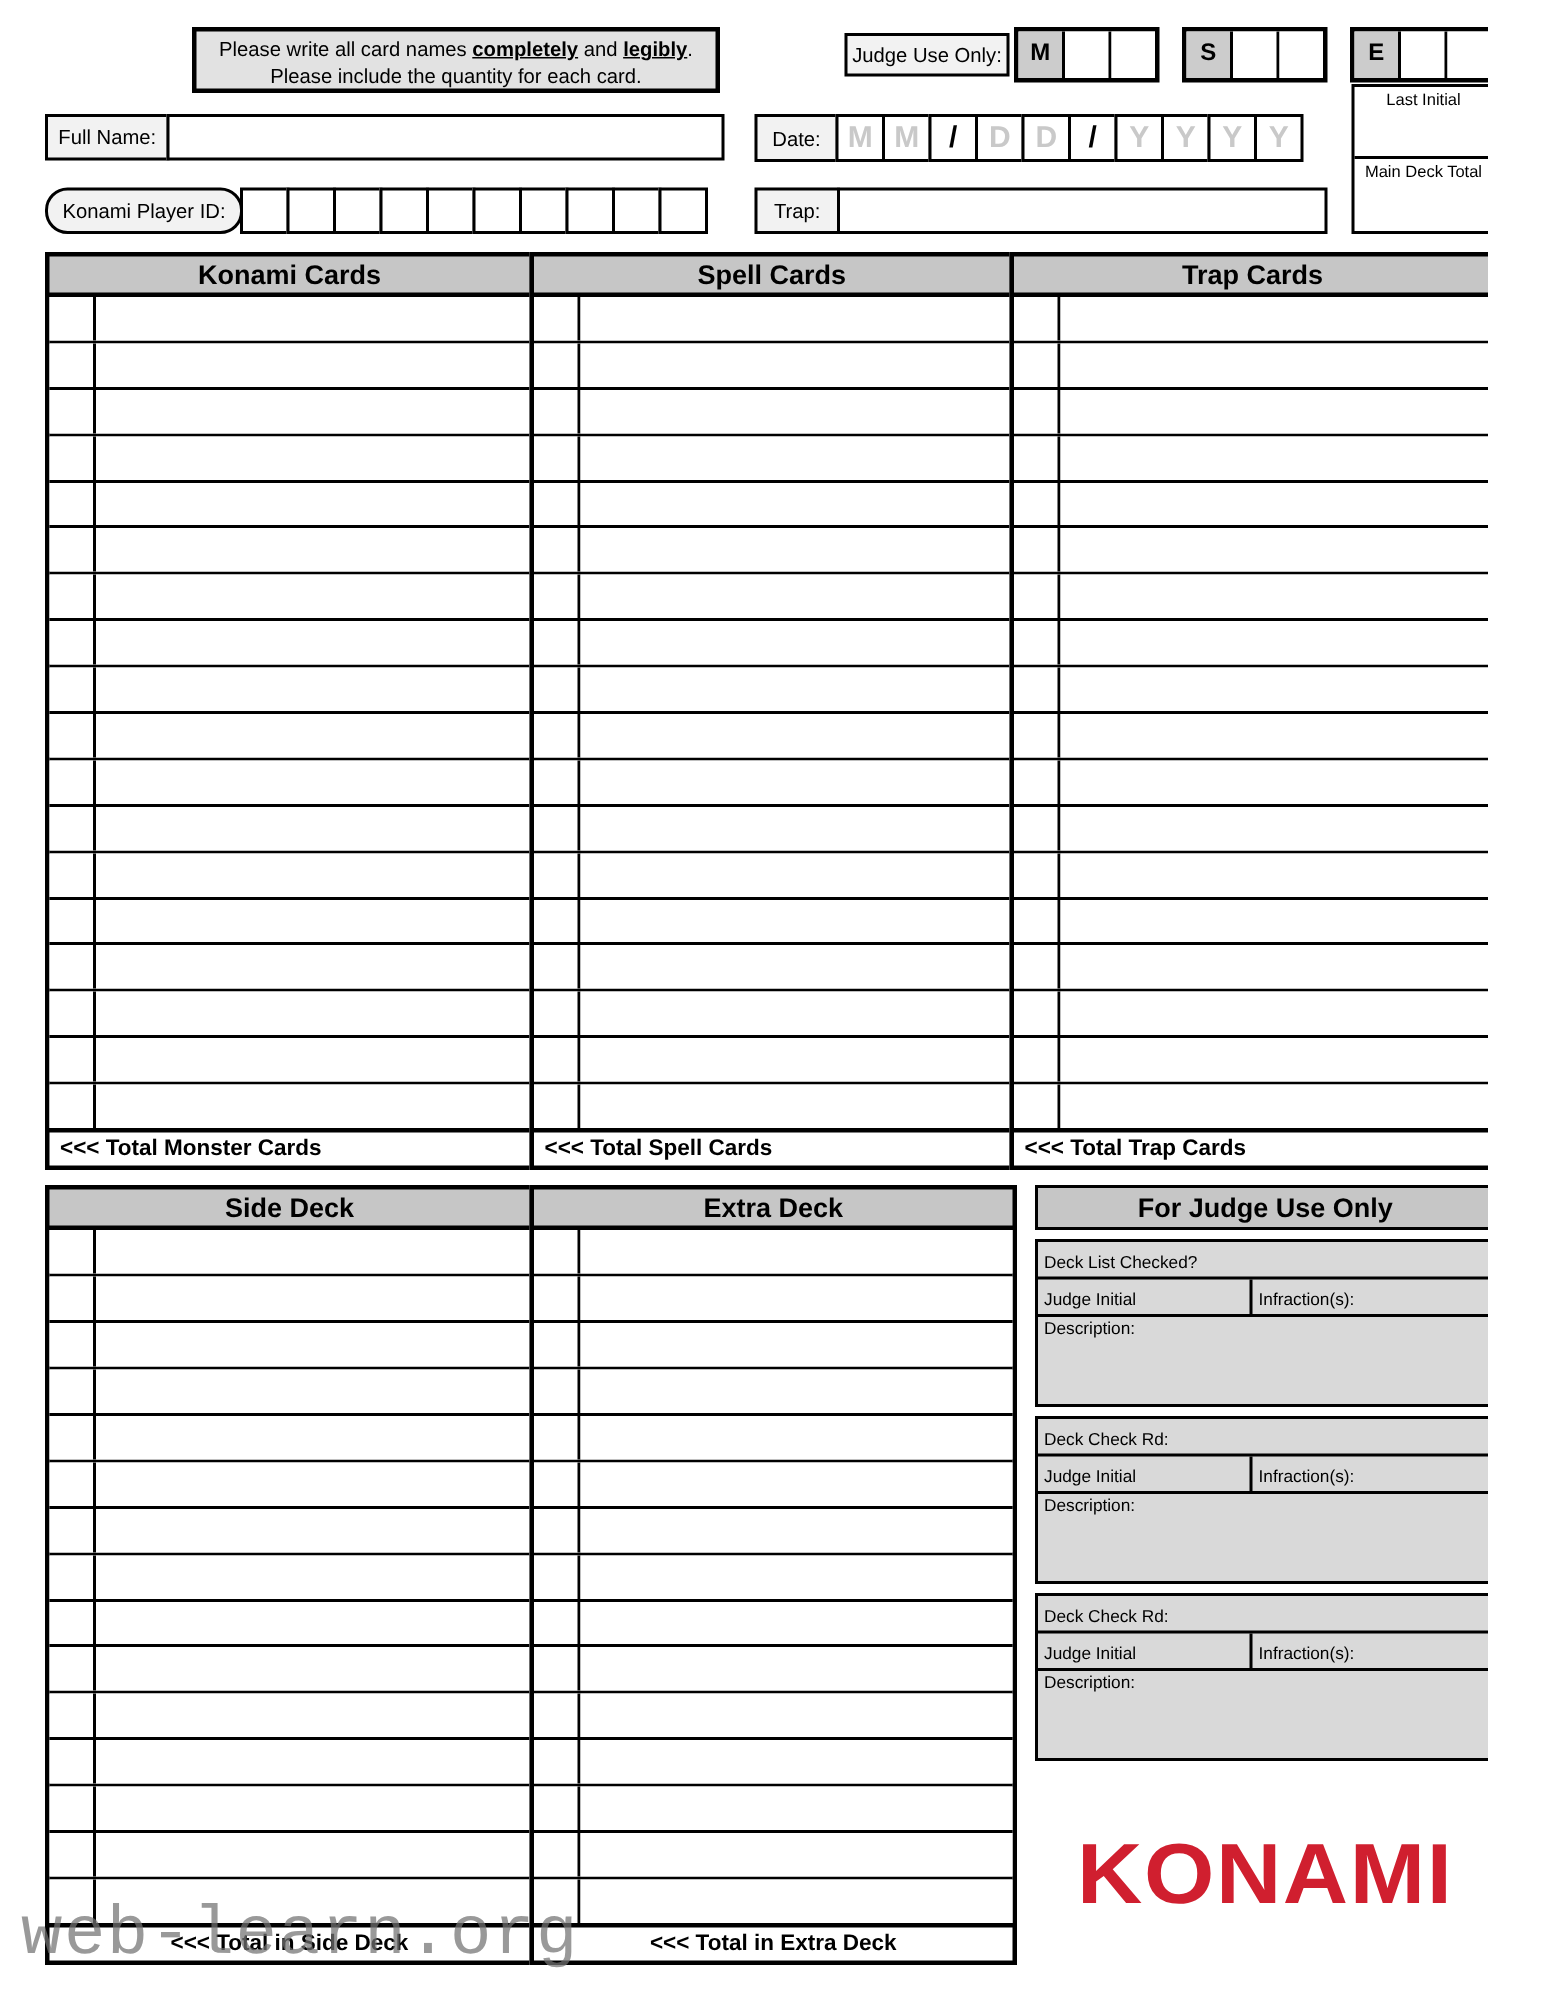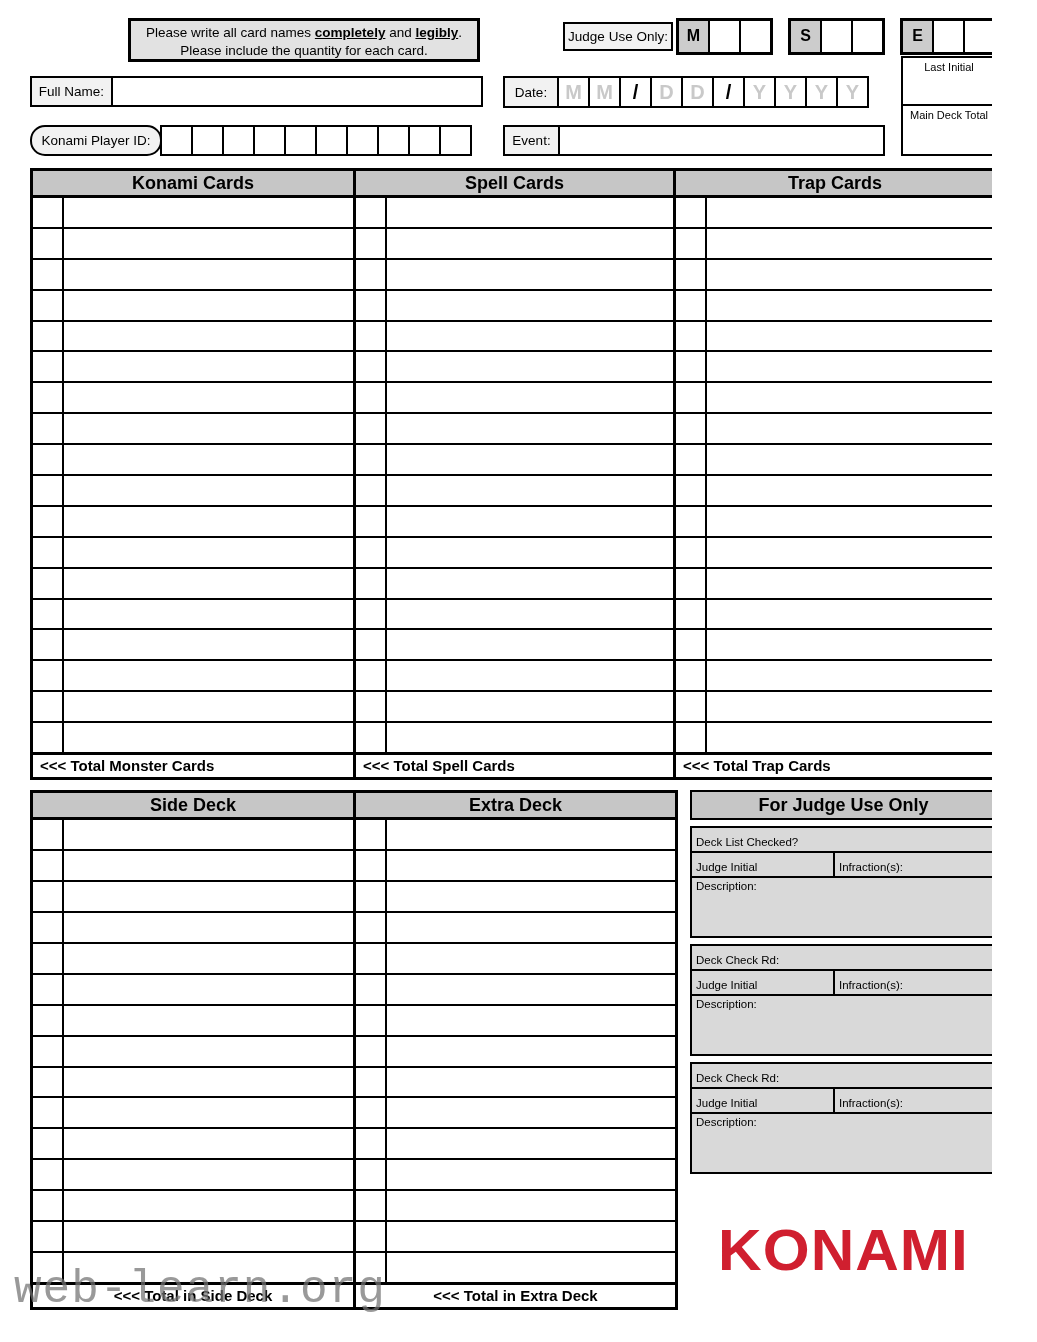--- a/index.html
+++ b/index.html
@@ -178,21 +178,21 @@
       <div class="idcell"></div>
       <div class="idcell"></div>
       <div class="idcell"></div>
       <div class="idcell"></div>
       <div class="idcell"></div>
       <div class="idcell"></div>
       <div class="idcell"></div>
       <div class="idcell"></div>
     </div>
 
-  <div class="field-label abs" style="left:503px; top:125px; width:57px; height:31px;">Event:</div>
+  <div class="field-label abs" style="left:503px; top:125px; width:57px; height:31px;">Trap:</div>
   <div class="field-input abs" style="left:558px; top:125px; width:327px; height:31px;"></div>
 
   <div class="deck-table abs" style="left:30px; top:168px; width:967px;">
     <div class="deck-col" style="width:326px;">
       <div class="col-header">Konami Cards</div>
       <div class="rows main">
           <div class="row">
             <div class="qty"></div>
             <div class="namecell"></div>
           </div>

